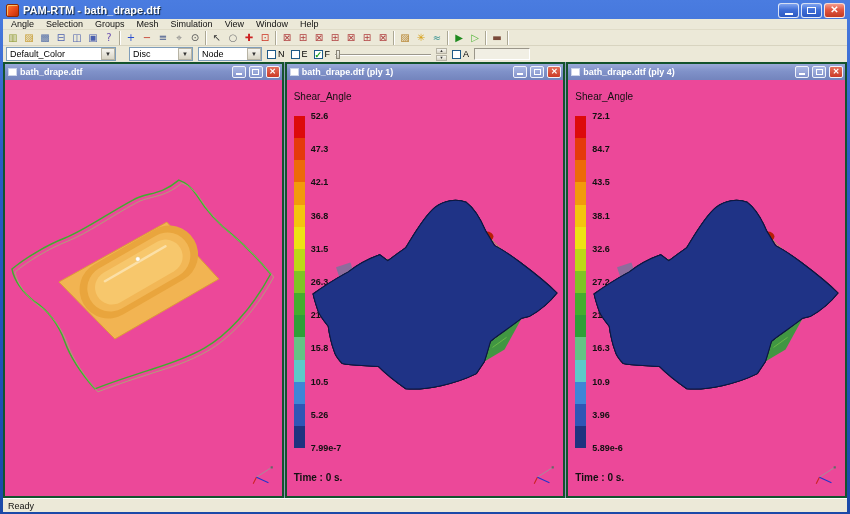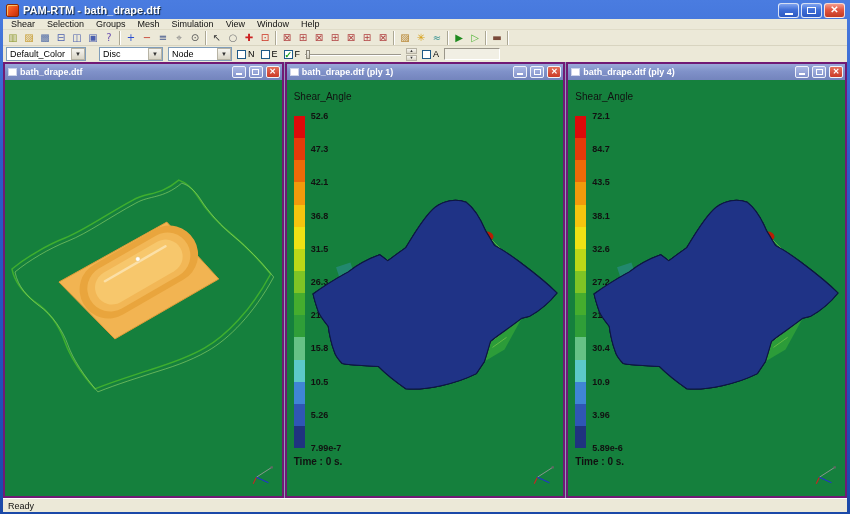--- a/index.html
+++ b/index.html
@@ -31,58 +31,58 @@
   
   .toolbar { background:#ece9d8; display:flex; align-items:center; }
   .tb1 { height:16px; border-bottom:1px solid #d8d4c0; }
   .tb-group { display:flex; align-items:center; padding:0 2px; height:14px;
     border-right:1px solid #aca894; box-shadow:1px 0 0 #fff; margin-right:1px; }
   .tb-btn { width:16px; height:14px; border:none; background:transparent; padding:0;
     font-family:"DejaVu Sans", sans-serif; font-size:10px; line-height:14px; text-align:center; cursor:default; }
   .tb2 { height:16px; gap:5px; padding-left:3px; }
   .dd { display:flex; align-items:center; height:14px; background:#fff; border:1px solid #7f9db9;
     font-size:9px; padding-left:3px; justify-content:space-between; }
-  .dd-1 { width:80px; } .dd-2 { width:64px;margin-left:8px; } .dd-3 { width:64px; }
+  .dd-1 { width:110px; } .dd-2 { width:64px;margin-left:8px; } .dd-3 { width:64px; }
   .dd .arrow { width:14px; height:12px; margin:0; display:flex; align-items:center; justify-content:center;
     background:linear-gradient(180deg,#f6f5f0,#d9d5c6); border:1px solid #b7b3a4; font-size:6px; color:#333; }
   .cb { display:flex; align-items:center; gap:2px; font-size:9px; }
   .cb .box { width:9px; height:9px; background:#fff; border:1px solid #1d5987; font-size:9px;
     line-height:8px; text-align:center; color:#1ca11c; font-weight:bold; }
   .slider { width:96px; height:12px; position:relative; }
   .slider .track { position:absolute; left:0; right:0; top:6px; height:2px;
     background:#9c988c; border-bottom:1px solid #fff; }
   .slider .thumb { position:absolute; left:1px; top:2px; width:4px; height:9px;
     background:linear-gradient(180deg,#f2f1ea,#cfcabb); border:1px solid #8a8678; }
   .spinner { display:flex; flex-direction:column; gap:1px; }
   .spinner button { width:11px; height:6px; font-size:4px; line-height:4px; padding:0;
     background:linear-gradient(180deg,#f6f5f0,#d9d5c6); border:1px solid #b7b3a4; color:#333; }
   .afield { width:56px; height:12px; background:#f1efe4; border:1px solid;
     border-color:#9a968a #fff #fff #9a968a; font-size:9px; padding:0 2px; color:#555; }
   
   .mdi { height:436px; display:flex; gap:1px; background:#8f9ab8; }
-  .child { flex:1 1 0; min-width:0; border:2px solid #701a75; background:#fff; display:flex; flex-direction:column; }
+  .child { flex:1 1 0; min-width:0; border:2px solid #14532d; background:#fff; display:flex; flex-direction:column; }
   .ctitle { height:16px; flex:0 0 auto; display:flex; align-items:center; gap:3px; padding:0 2px 0 3px;
     background:linear-gradient(180deg,#9aa9da 0%, #8092c9 45%, #7384bd 100%); }
   .cicon { width:9px; height:8px; background:#fff; border:1px solid #cdd4ea; }
   .ctext { flex:1; color:#fff; font-size:9px; font-weight:bold; white-space:nowrap; overflow:hidden; }
   .cbtn { width:14px; height:12px; border:1px solid #f0f3fa; border-radius:2px; padding:0;
     background:linear-gradient(180deg,#aab8e4,#8495cc); display:flex; align-items:center; justify-content:center; }
   .cbtn .bar { width:6px; height:2px; background:#fff; align-self:flex-end; margin:0 auto 2px auto; }
   .cbtn .box { width:7px; height:6px; border:1.5px solid #fff; }
   .cbtn.close { background:linear-gradient(180deg,#e5705c,#cb3a26); color:#fff; font-size:8px; font-weight:bold; line-height:1; }
-  .ccontent { flex:1; position:relative; background:#15803d; overflow:hidden; }
+  .ccontent { flex:1; position:relative; background:#ec4899; overflow:hidden; }
   .model-view { position:absolute; inset:0; width:100%; height:100%; }
   .field-label { position:absolute; top:11px; left:7px; font-size:10px; color:#111; }
   .cbar { position:absolute; top:36px; left:7px; width:11px; height:332px; display:flex; flex-direction:column; }
   .cbar div { flex:1 1 0; }
   .clabels { position:absolute; top:31px; left:24px; height:342px; display:flex; flex-direction:column;
     justify-content:space-between; }
   .clabels div { font-size:9px; font-weight:bold; color:#111; height:10px; line-height:10px; }
   .drape { position:absolute; left:16px; top:110px; width:258px; height:210px; }
-  .time-label { position:absolute; left:7px; bottom:29px; font-size:10px; font-weight:bold; color:#111; }
+  .time-label { position:absolute; left:7px; bottom:13px; font-size:10px; font-weight:bold; color:#111; }
   .triad { position:absolute; right:7px; bottom:9px; width:24px; height:24px; }
   
   .statusbar { height:14px; background:#ece9d8; display:flex; align-items:center; padding-left:5px;
     border-top:1px solid #fff; font-size:9px; color:#111; }
 </style>
 </head>
 <body>
 
 <svg width="0" height="0" style="position:absolute">
   <defs>
@@ -149,21 +149,21 @@
           <span class="bar"></span>
         </button>
       <button class="wb">
           <span class="box"></span>
         </button>
       <button class="wb close">✕</button>
     </span>
   </div>
 
   <div class="menubar">
-      <span class="menu-item">Shear</span>
+      <span class="menu-item">Angle</span>
       <span class="menu-item">Selection</span>
       <span class="menu-item">Groups</span>
       <span class="menu-item">Mesh</span>
       <span class="menu-item">Simulation</span>
       <span class="menu-item">View</span>
       <span class="menu-item">Window</span>
       <span class="menu-item">Help</span>
     </div>
 
   <div class="toolbar tb1">
@@ -383,21 +383,21 @@
             <div style="background: rgb(31, 51, 127);"></div>
           </div>
         <div class="clabels">
             <div>72.1</div>
             <div>84.7</div>
             <div>43.5</div>
             <div>38.1</div>
             <div>32.6</div>
             <div>27.2</div>
             <div>21.8</div>
-            <div>30.4</div>
+            <div>16.3</div>
             <div>10.9</div>
             <div>3.96</div>
             <div>5.89e-6</div>
           </div>
         <svg class="drape" viewBox="0 0 256 208">
             <use href="#drapeG"></use>
           </svg>
         <div class="time-label">Time : 0 s.</div>
         <svg class="triad" viewBox="0 0 22 22">
             <use href="#triadG"></use>

